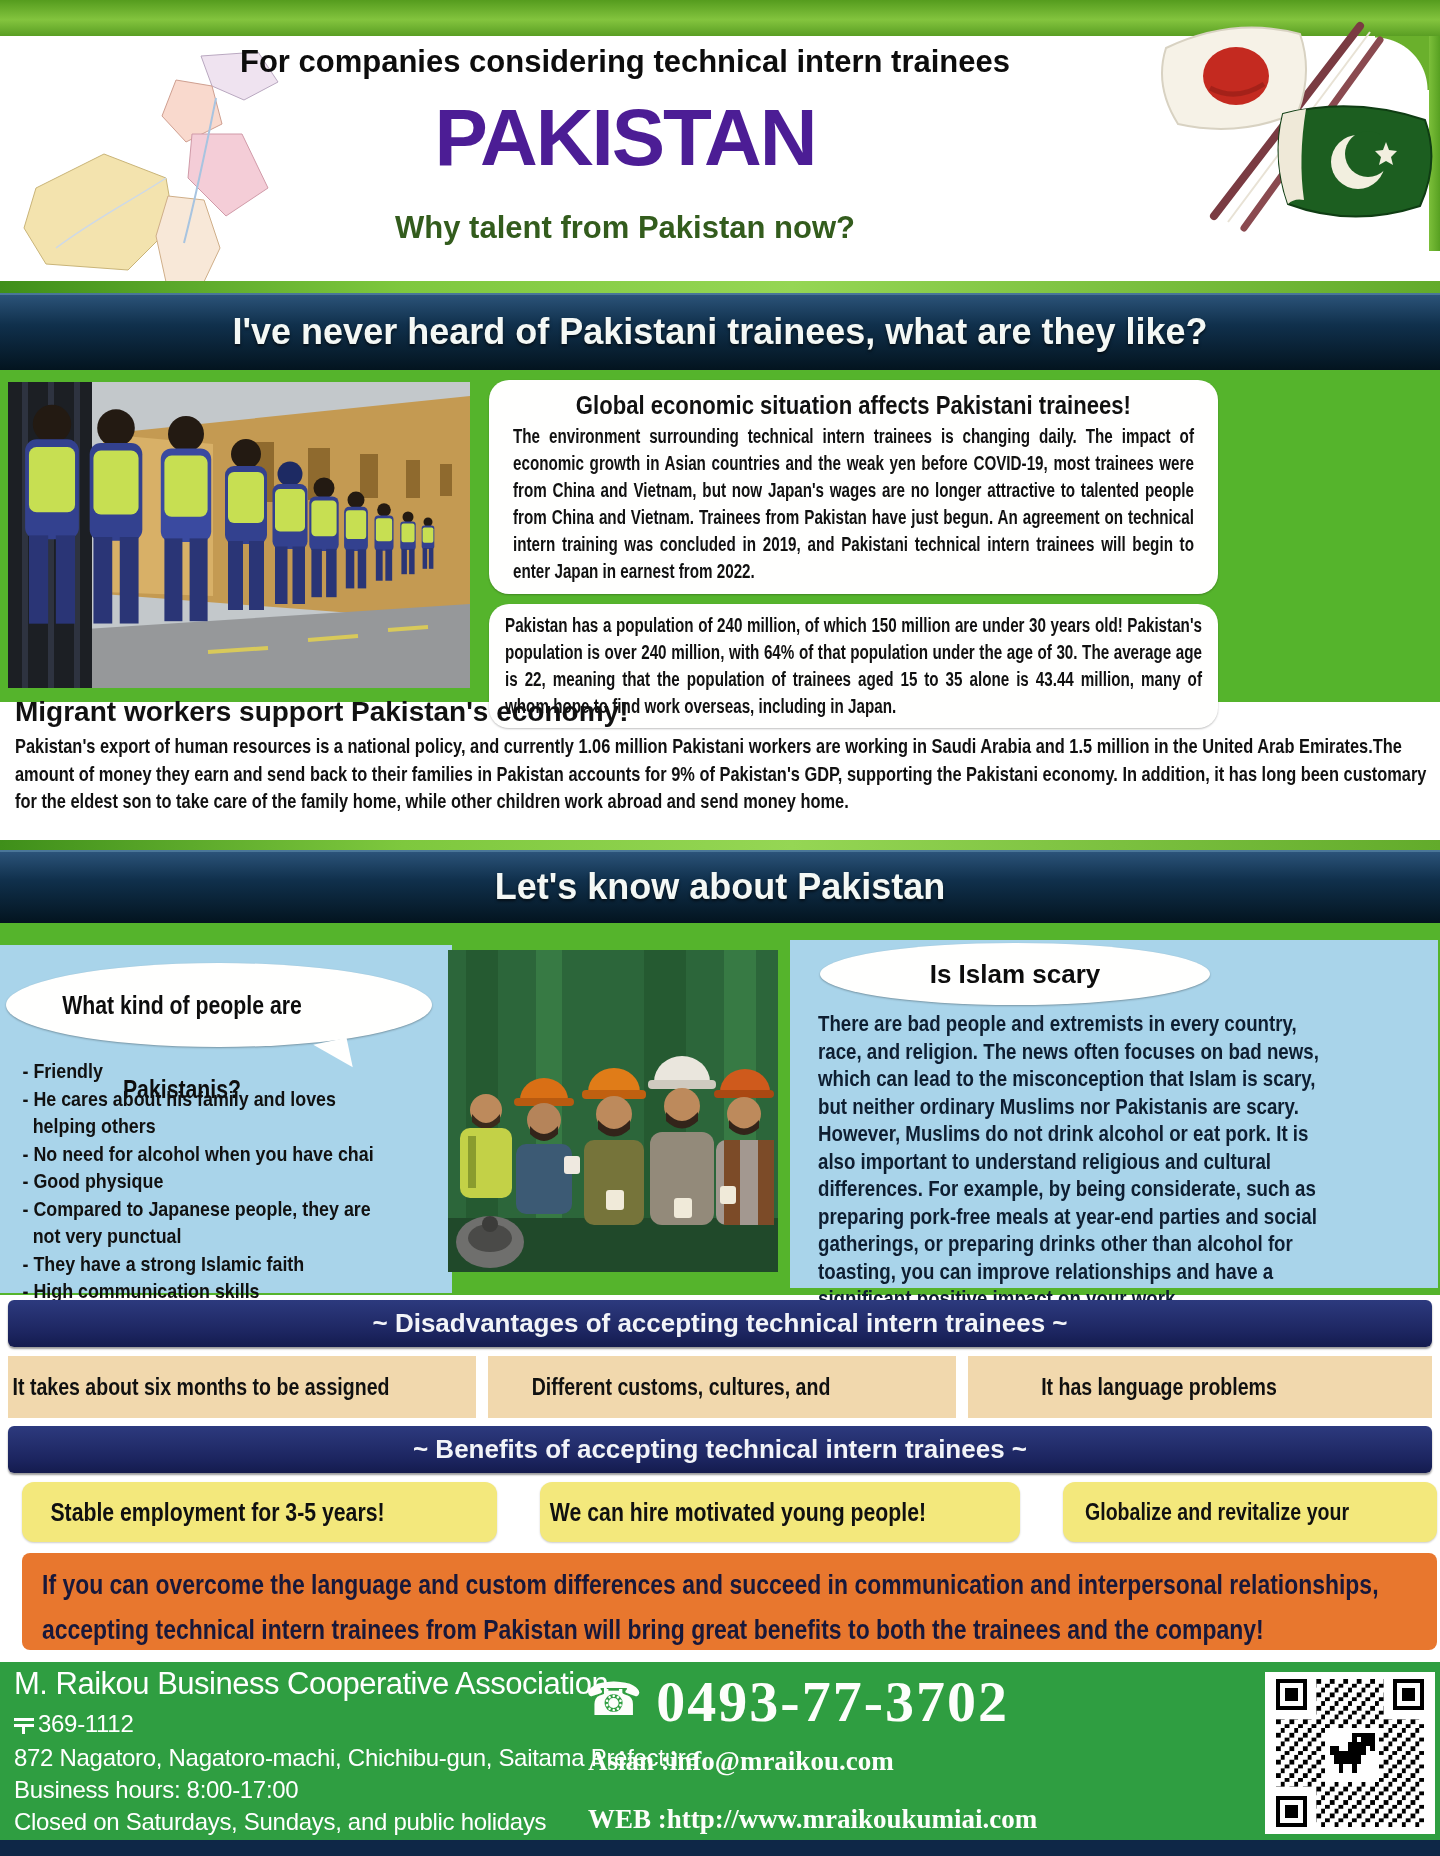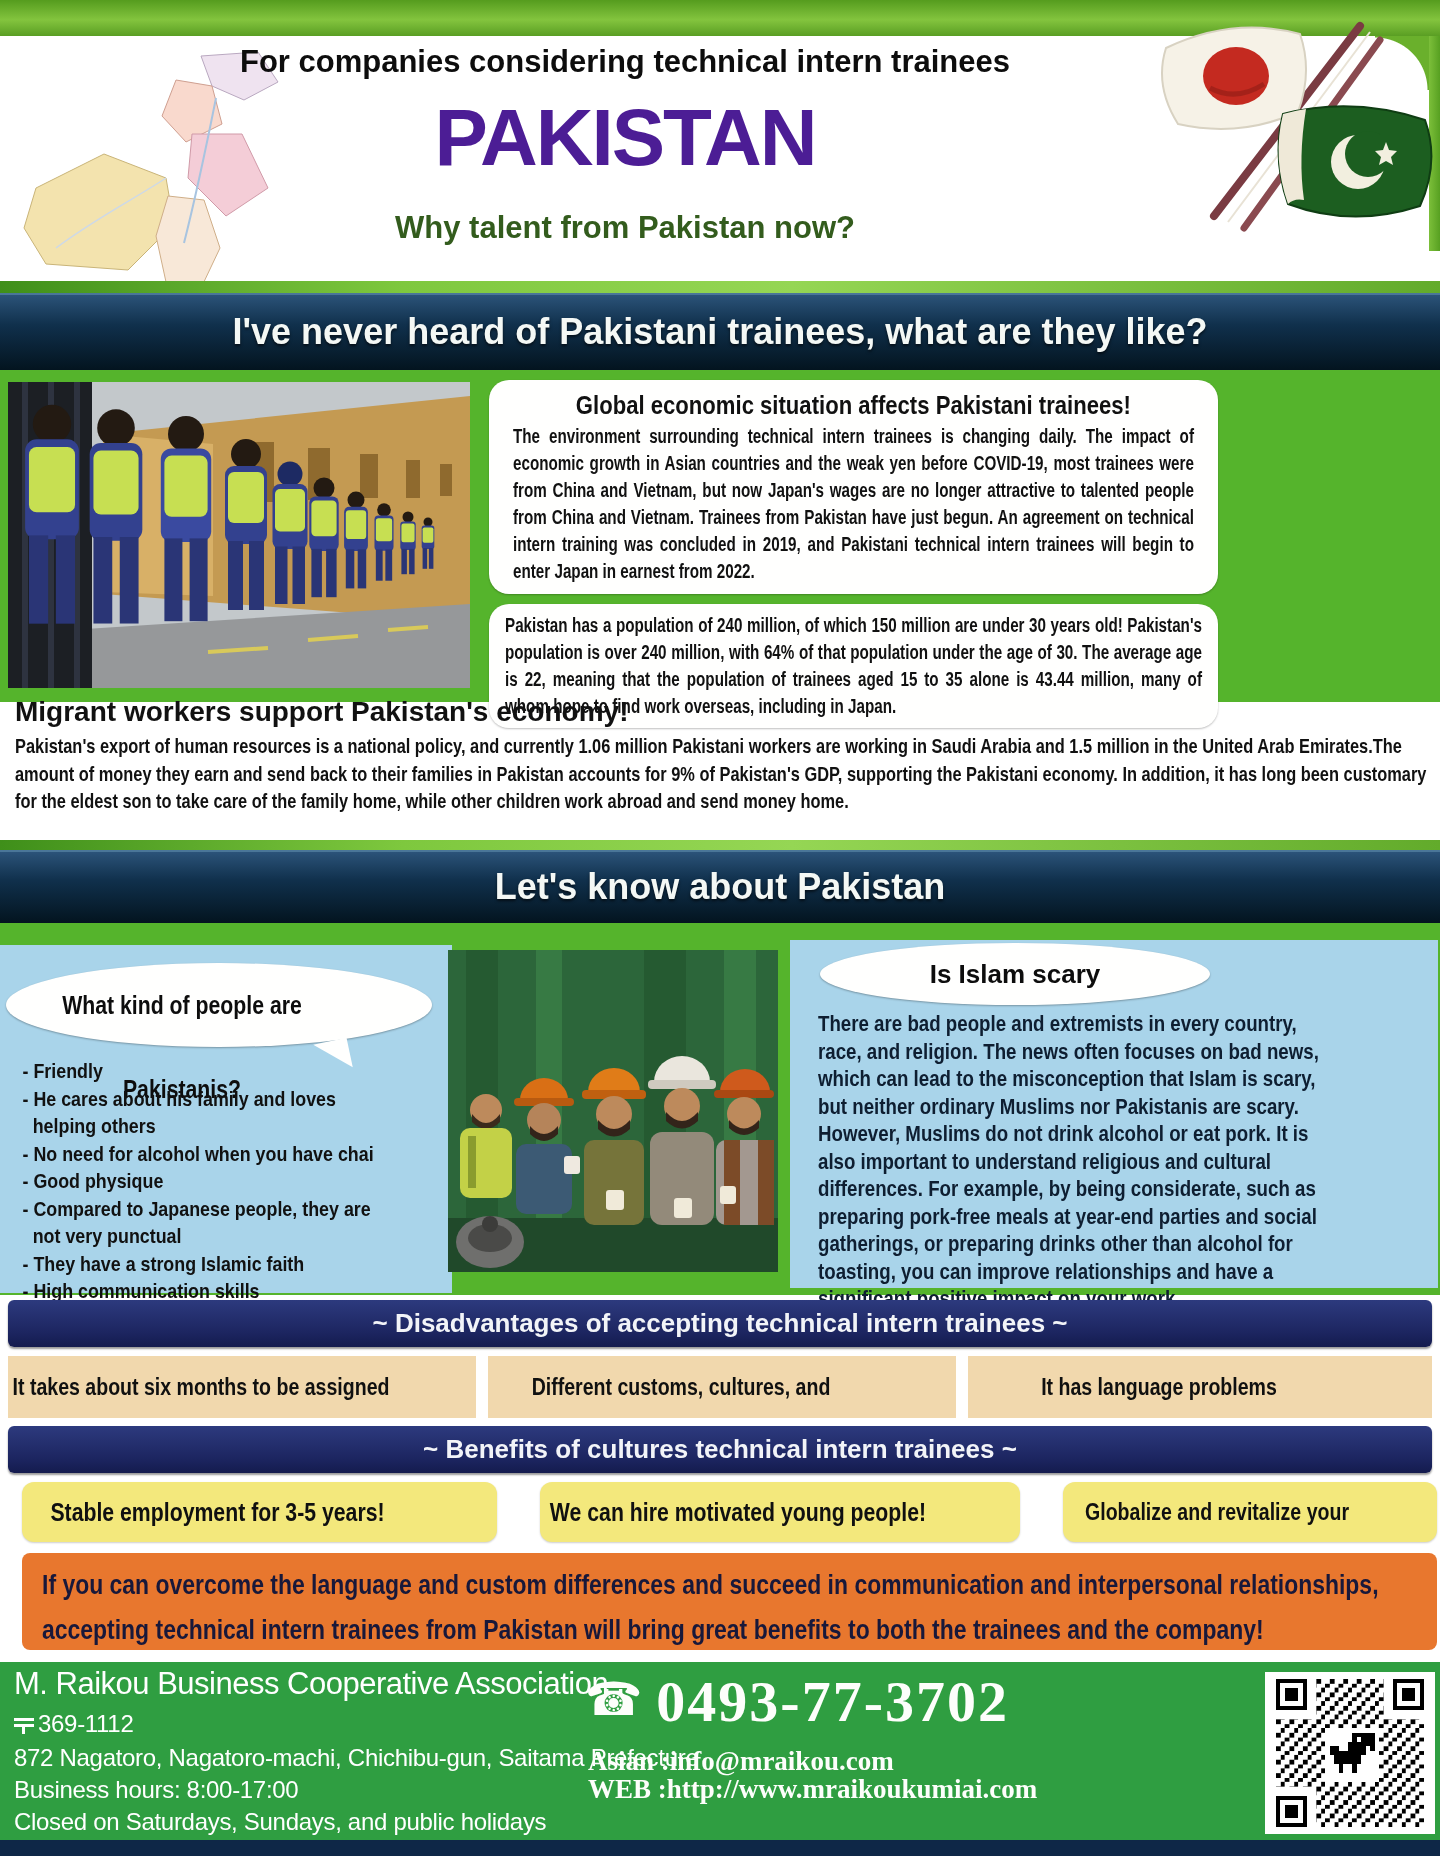--- a/index.html
+++ b/index.html
@@ -337,21 +337,21 @@
     <div class="txt ccent">It takes about six months to be assigned</div>
   </div>
   <div class="abs tan-card" style="left:488px; top:1356px; width:468px; height:62px;">
     <div class="txt ccent">Different customs, cultures, and experiences</div>
   </div>
   <div class="abs tan-card" style="left:968px; top:1356px; width:464px; height:62px;">
     <div class="txt ccent">It has language problems</div>
   </div>
 
   <div class="abs head-bar" style="left:8px; top:1426px; width:1424px; height:47px;">
-    <div class="txt">~ Benefits of cultures technical intern trainees ~</div>
+    <div class="txt">~ Benefits of accepting technical intern trainees ~</div>
   </div>
   <div class="abs yellow-card" style="left:22px; top:1482px; width:475px; height:60px;">
     <div class="txt ccent" style="font-size:25px;">Stable employment for 3-5 years!</div>
   </div>
   <div class="abs yellow-card" style="left:540px; top:1482px; width:480px; height:60px;">
     <div class="txt ccent" style="font-size:25px;">We can hire motivated young people!</div>
   </div>
   <div class="abs yellow-card" style="left:1063px; top:1482px; width:374px; height:60px;">
     <div class="txt ccent">Globalize and revitalize your company!</div>
   </div>
@@ -366,21 +366,21 @@
       <span class="postal-mark" title="〒"></span><span>369-1112</span>
     </div>
     <div class="small" style="top:82px;">872 Nagatoro, Nagatoro-machi, Chichibu-gun, Saitama Prefecture</div>
     <div class="small" style="top:114px;">Business hours: 8:00-17:00</div>
     <div class="small" style="top:146px;text-align:right;">Closed on Saturdays, Sundays, and public holidays</div>
 
     <div class="phone-row">
       <span class="phone-ico">☎</span><span class="phone-num">0493-77-3702</span>
     </div>
     <div class="serif-line" style="top:84px;">Asian :info@mraikou.com</div>
-    <div class="serif-line" style="top:112px;">WEB :http://www.mraikoukumiai.com</div>
+    <div class="serif-line" style="top:142px;">WEB :http://www.mraikoukumiai.com</div>
 
     <div class="qr-box">
       <svg width="156" height="148" viewBox="0 0 33 33" shape-rendering="crispEdges">
         <defs>
           <pattern id="qrp" width="3" height="3" patternUnits="userSpaceOnUse">
             <rect x="0" y="0" width="1" height="1" fill="#000"></rect>
             <rect x="2" y="1" width="1" height="1" fill="#000"></rect>
             <rect x="1" y="2" width="1" height="1" fill="#000"></rect>
           </pattern>
         </defs>

